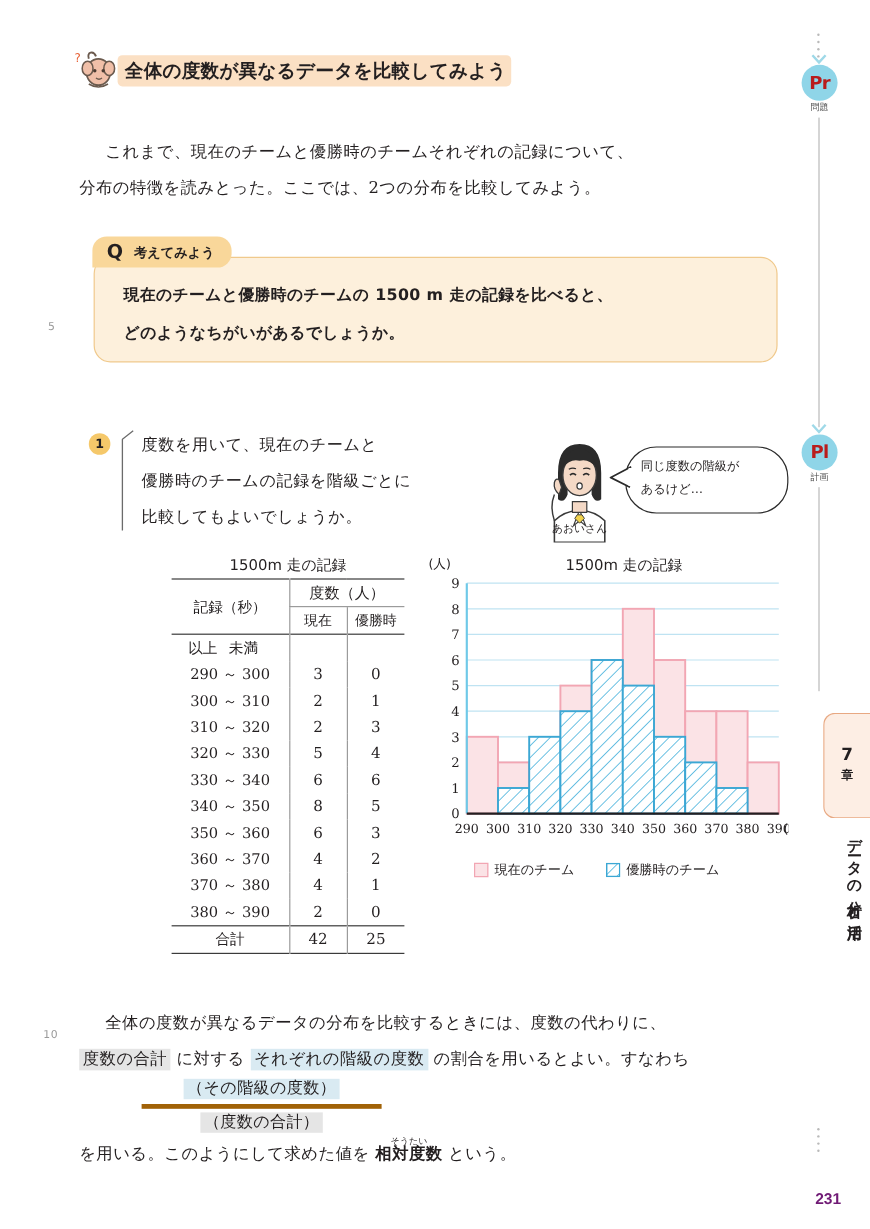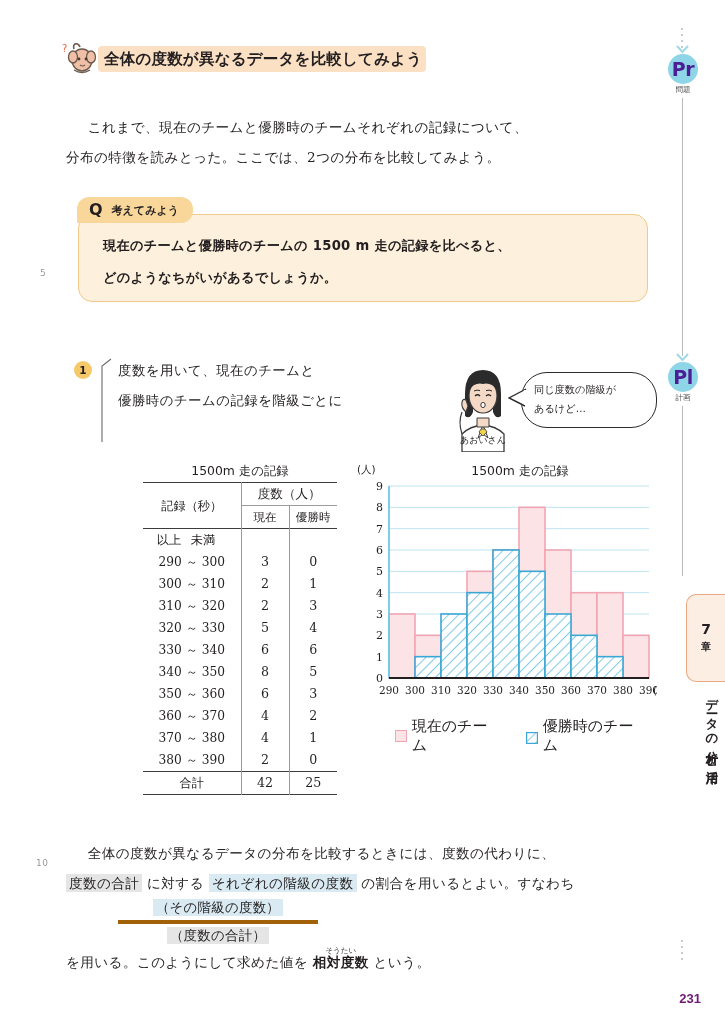--- a/index.html
+++ b/index.html
@@ -123,21 +123,21 @@
     font-family:"DejaVu Sans", sans-serif; font-size:10.5px; color:#231f20;
   }
   .chart-title {
     position:absolute; left:400px; top:463px; width:240px; text-align:center;
     font-family:"DejaVu Sans", sans-serif; font-size:12.4px; color:#231f20;
   }
   #plot { position:absolute; left:357px; top:478px; }
   .legend {
     position:absolute; left:395px; top:717px; width:250px;
     display:flex; gap:26px; align-items:center;
-    font-family:"DejaVu Sans", sans-serif; font-size:15px; color:#231f20;
+    font-family:"DejaVu Sans", sans-serif; font-size:11px; color:#231f20;
   }
   .legend-item { display:flex; align-items:center; gap:5px; }
   .sw { width:12px; height:12px; display:inline-block; }
   .sw-pink { background:#fbe3e6; border:1.2px solid #f2a6b3; }
 
   
   .hl-pink { background:#e5e5e5; padding:1px 3px; }
   .hl-blue { background:#d9eaf2; padding:1px 3px; }
 
   
@@ -161,22 +161,22 @@
     position:absolute; left:682px; width:1px; background:#b9b9b9;
   }
   .dots {
     position:absolute; left:679px; width:6px;
     display:flex; flex-direction:column; align-items:center; gap:4px;
   }
   .dot { width:2px; height:2px; background:#b9b9b9; border-radius:50%; }
   .badge {
     position:absolute; width:30px; height:30px; border-radius:50%;
     background:#8fd5e8; display:flex; align-items:center; justify-content:center;
-    font-family:"DejaVu Sans", sans-serif; font-weight:bold; font-size:19px;
-    color:#4c1d95; letter-spacing:-0.5px;text-align:right;
+    font-family:"DejaVu Sans", sans-serif; font-weight:bold; font-size:15px;
+    color:#b91c1c; letter-spacing:-0.5px;text-align:right;
   }
   .badge-cap {
     position:absolute; width:46px; text-align:center;
     font-family:"DejaVu Sans", sans-serif; font-size:7.5px; color:#4a4a4a;
   }
 
   .chaptab {
     position:absolute; left:686px; top:594px; width:39px; height:88px;
     background:#fdeee4; border:1.1px solid #e8a882; border-right:none;
     border-radius:10px 0 0 10px;
@@ -240,20 +240,21 @@
   </div>
 
   <div class="numcircle">1</div>
   <div class="brace">
     <svg width="16" height="86" viewBox="0 0 16 86">
       <path d="M13 1 L4 8 L4 84" stroke="#6b6b6b" stroke-width="1.1" fill="none"></path>
     </svg>
   </div>
   <div class="q1line" style="top:392px;">優勝時のチームの記録を階級ごとに</div>
   <div class="q1line" style="top:362px;">度数を用いて、現在のチームと</div>
+  <div class="q1line" style="top:422px;">比較してもよいでしょうか。</div>
 
   <div class="aoi-wrap">
     <svg width="70" height="92" viewBox="0 0 70 92">
 
       <path d="M14 92 L14 74 Q22 66 35 65 Q48 66 56 74 L56 92 Z" fill="#ffffff" stroke="#3a3a3a" stroke-width="1.3"></path>
       <path d="M35 65 L30 78 L35 74 L40 78 Z" fill="#ffffff" stroke="#3a3a3a" stroke-width="1"></path>
       <path d="M31 72 l4 4 l4 -4 l-2 -3 l-4 0 z" fill="#f2d24b" stroke="#3a3a3a" stroke-width="0.8"></path>
 
       <path d="M29 58 h12 v9 h-12 z" fill="#f4d9c6" stroke="#3a3a3a" stroke-width="1"></path>
 

